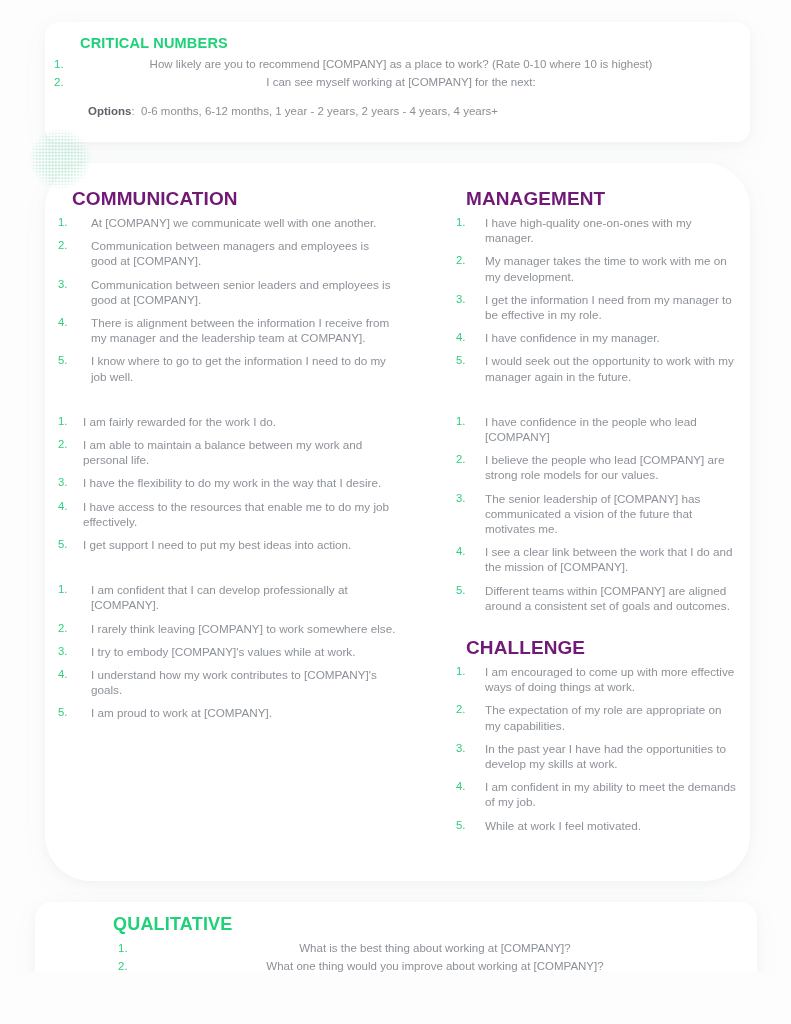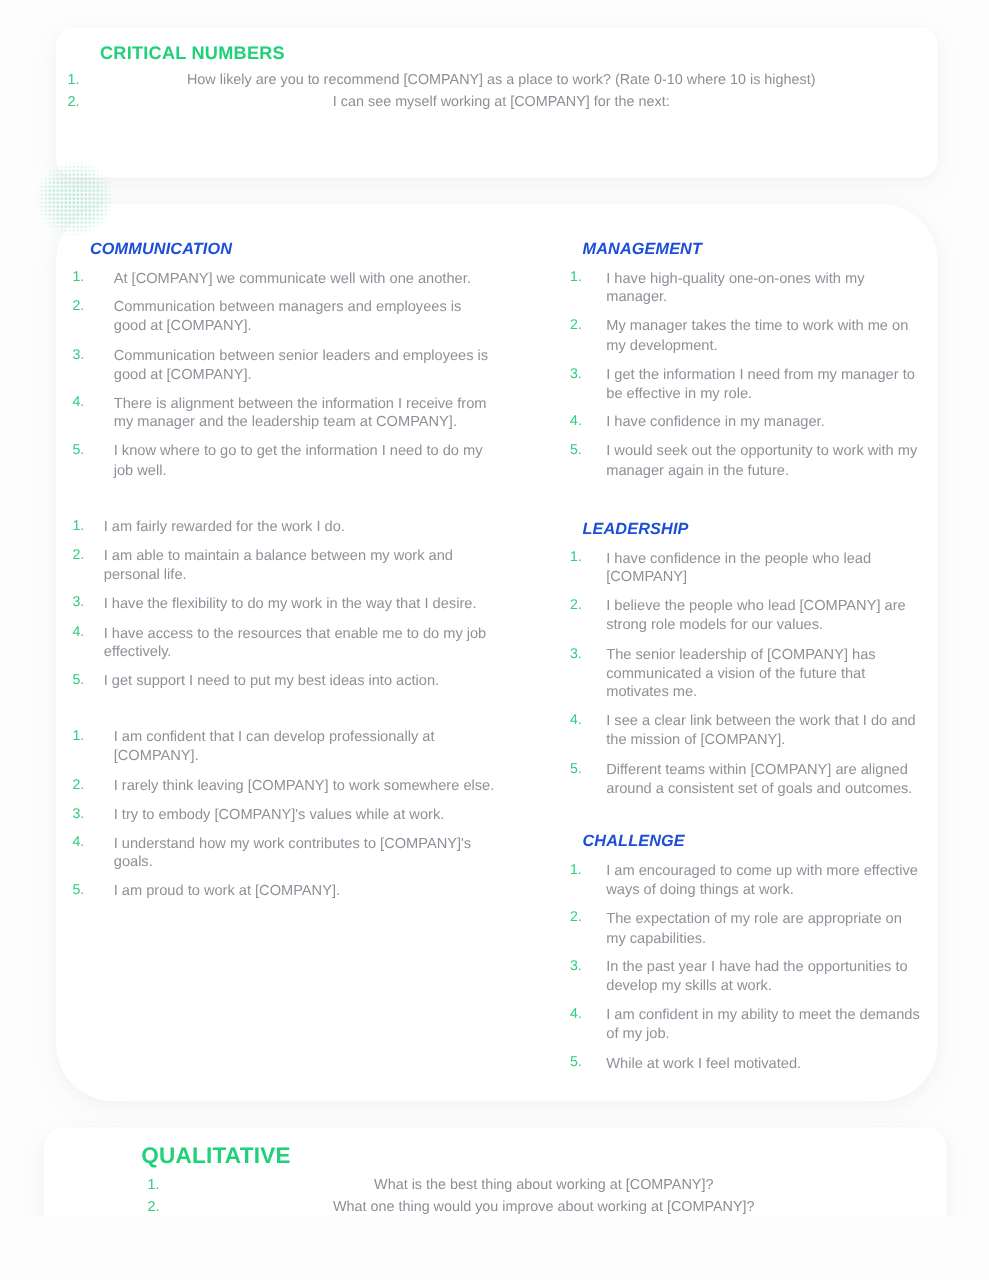--- a/index.html
+++ b/index.html
@@ -122,27 +122,26 @@
   .options-line b { color: #5d6368; font-weight: bold; }
 
   
   .col { position: absolute; }
   .col-left  { left: 58px;  top: 190px; width: 340px; }
   .col-right { left: 408px; top: 190px; width: 330px; }
 
   .block { position: relative; }
 
   .block > .head {
-    color: #1d4ed8;
+    color: #701a75;
     font-weight: bold;
-    font-size: 13px;
+    font-size: 19px;
     line-height: 18px;
     letter-spacing: 0.1px;
     margin-bottom: 7px;
-    font-style: italic;
   }
 
   .block ol {
     list-style: none;
   }
   .block ol li {
     display: flex;
     font-size: 11.7px;
     line-height: 15.2px;
     color: #8d9298;
@@ -181,20 +180,24 @@
     <li>
       <span class="num">1.</span>
       <span class="txt">How likely are you to recommend [COMPANY] as a place to work? (Rate 0-10 where 10 is highest)</span>
     </li>
     <li>
       <span class="num">2.</span>
       <span class="txt">I can see myself working at [COMPANY] for the next:</span>
     </li>
   </ol>
 
+  <div class="options-line">
+    <b>Options</b><span>:</span>&nbsp;
+    <span>0-6 months, 6-12 months, 1 year - 2 years, 2 years - 4 years, 4 years+</span>
+  </div>
 
   <div class="card card-main"></div>
 
   <div class="halftone">
     <svg width="62" height="60" viewBox="0 0 62 60" aria-hidden="true">
       <defs>
         <linearGradient id="htg" x1="0" y1="0" x2="1" y2="1">
           <stop offset="0%" stop-color="#dfe3e6"></stop>
           <stop offset="45%" stop-color="#cfe8dd"></stop>
           <stop offset="72%" stop-color="#6fe2b2"></stop>
@@ -320,21 +323,20 @@
           <span class="txt">I have confidence in my manager.</span>
         </li>
         <li>
           <span class="num">5.</span>
           <span class="txt">I would seek out the opportunity to work with my manager again in the future.</span>
         </li>
       </ol>
     </div>
 
     <div class="block indent-10 gap-lg">
-      <div class="head">LEADERSHIP</div>
       <ol>
         <li>
           <span class="num">1.</span>
           <span class="txt">I have confidence in the people who lead [COMPANY]</span>
         </li>
         <li>
           <span class="num">2.</span>
           <span class="txt">I believe the people who lead [COMPANY] are strong role models for our values.</span>
         </li>
         <li>

